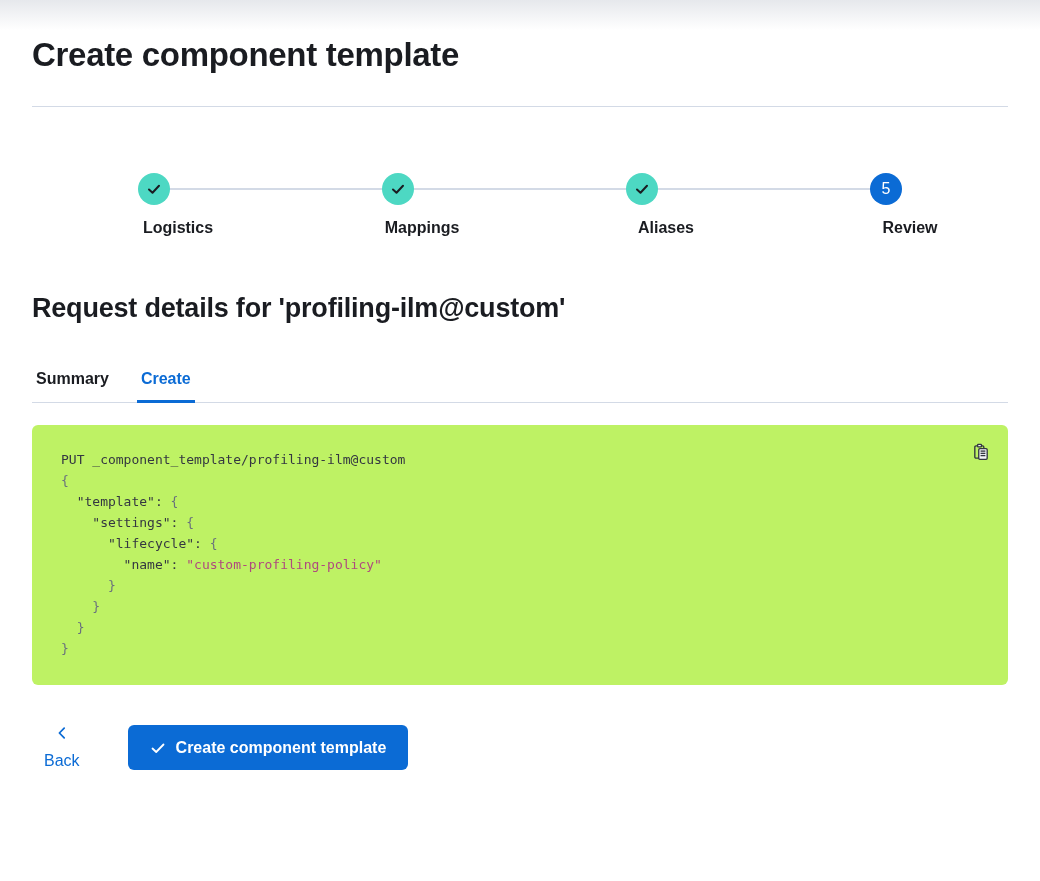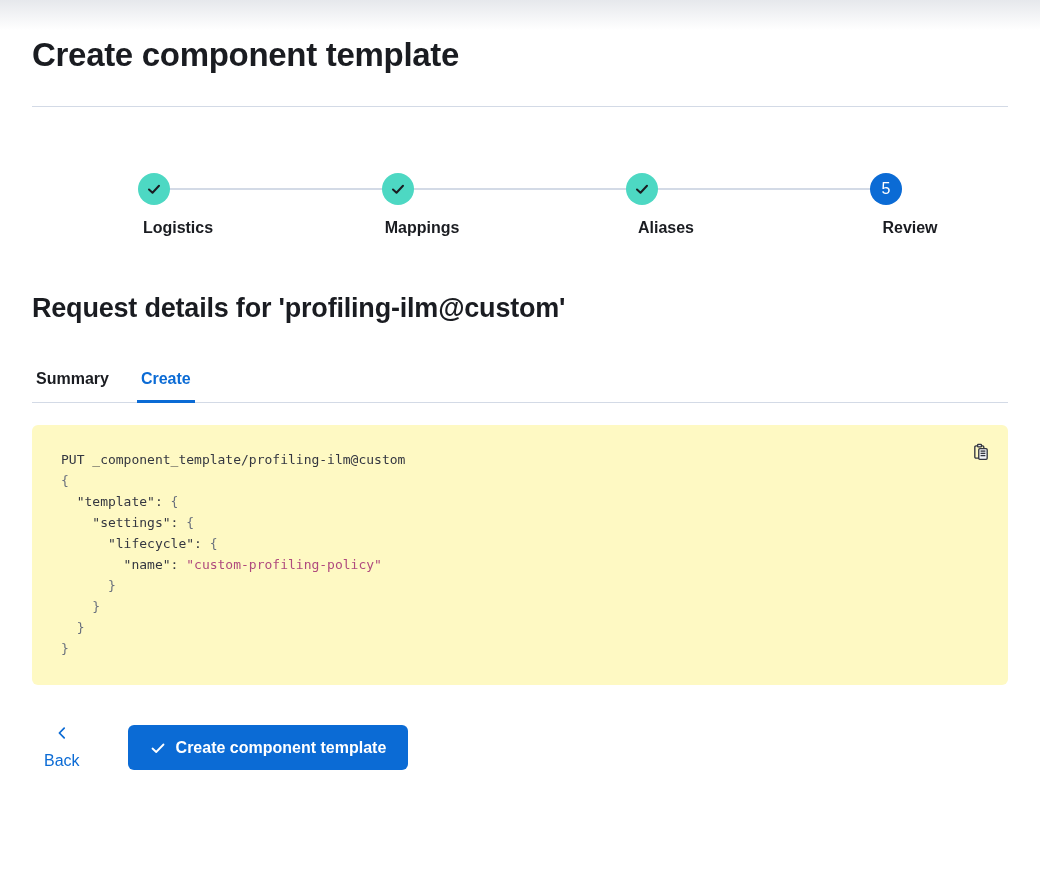--- a/index.html
+++ b/index.html
@@ -53,21 +53,21 @@
   .tab.active::after {
     content: ""; position: absolute; left: 0; right: 0; bottom: -1px; height: 3px; background: #0b6bd5;
   }
 
   
   .description { margin-top: 22px; font-size: 16px; line-height: 24px; color: #343741; }
 
   
   .code-block {
     position: relative; margin-top: 22px;
-    background: #fef9c3; border-radius: 6px;
+    background: #bef264; border-radius: 6px;
     padding: 24px 64px 24px 29px;
     min-height: 260px;
   }
   .code-block pre {
     font-family: "DejaVu Sans Mono", "Liberation Mono", monospace;
     font-size: 13px; line-height: 21px; color: #343741; white-space: pre;
   }
   .code-block .punct { color: #69707d; }
   .code-block .str { color: #af4a7e; }
   .copy-btn {

